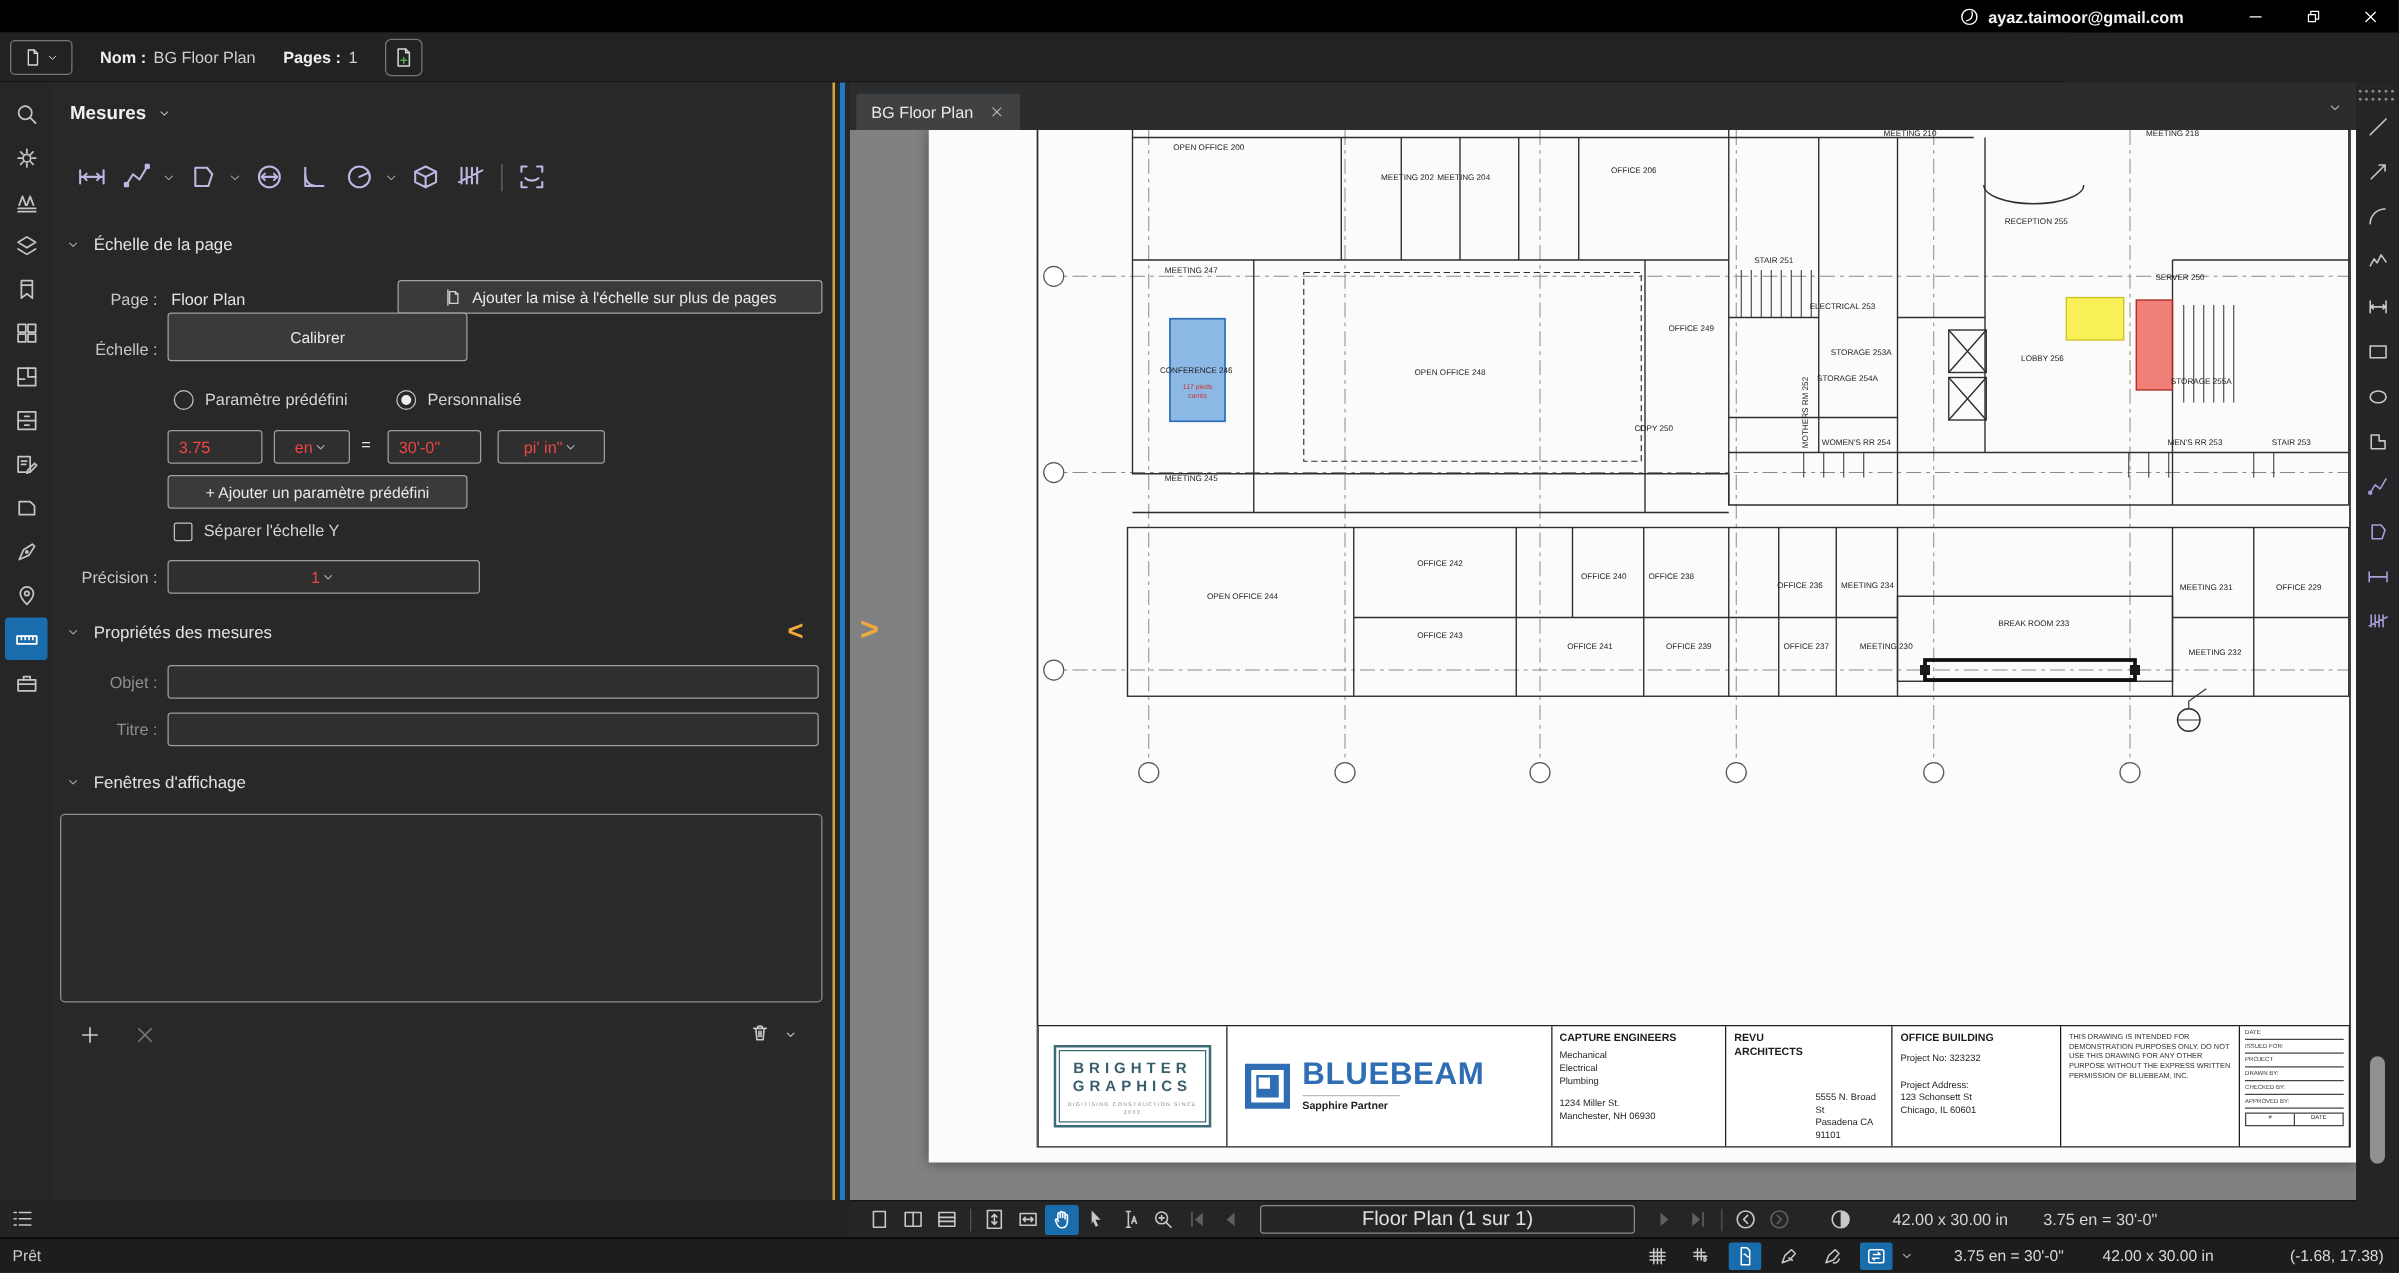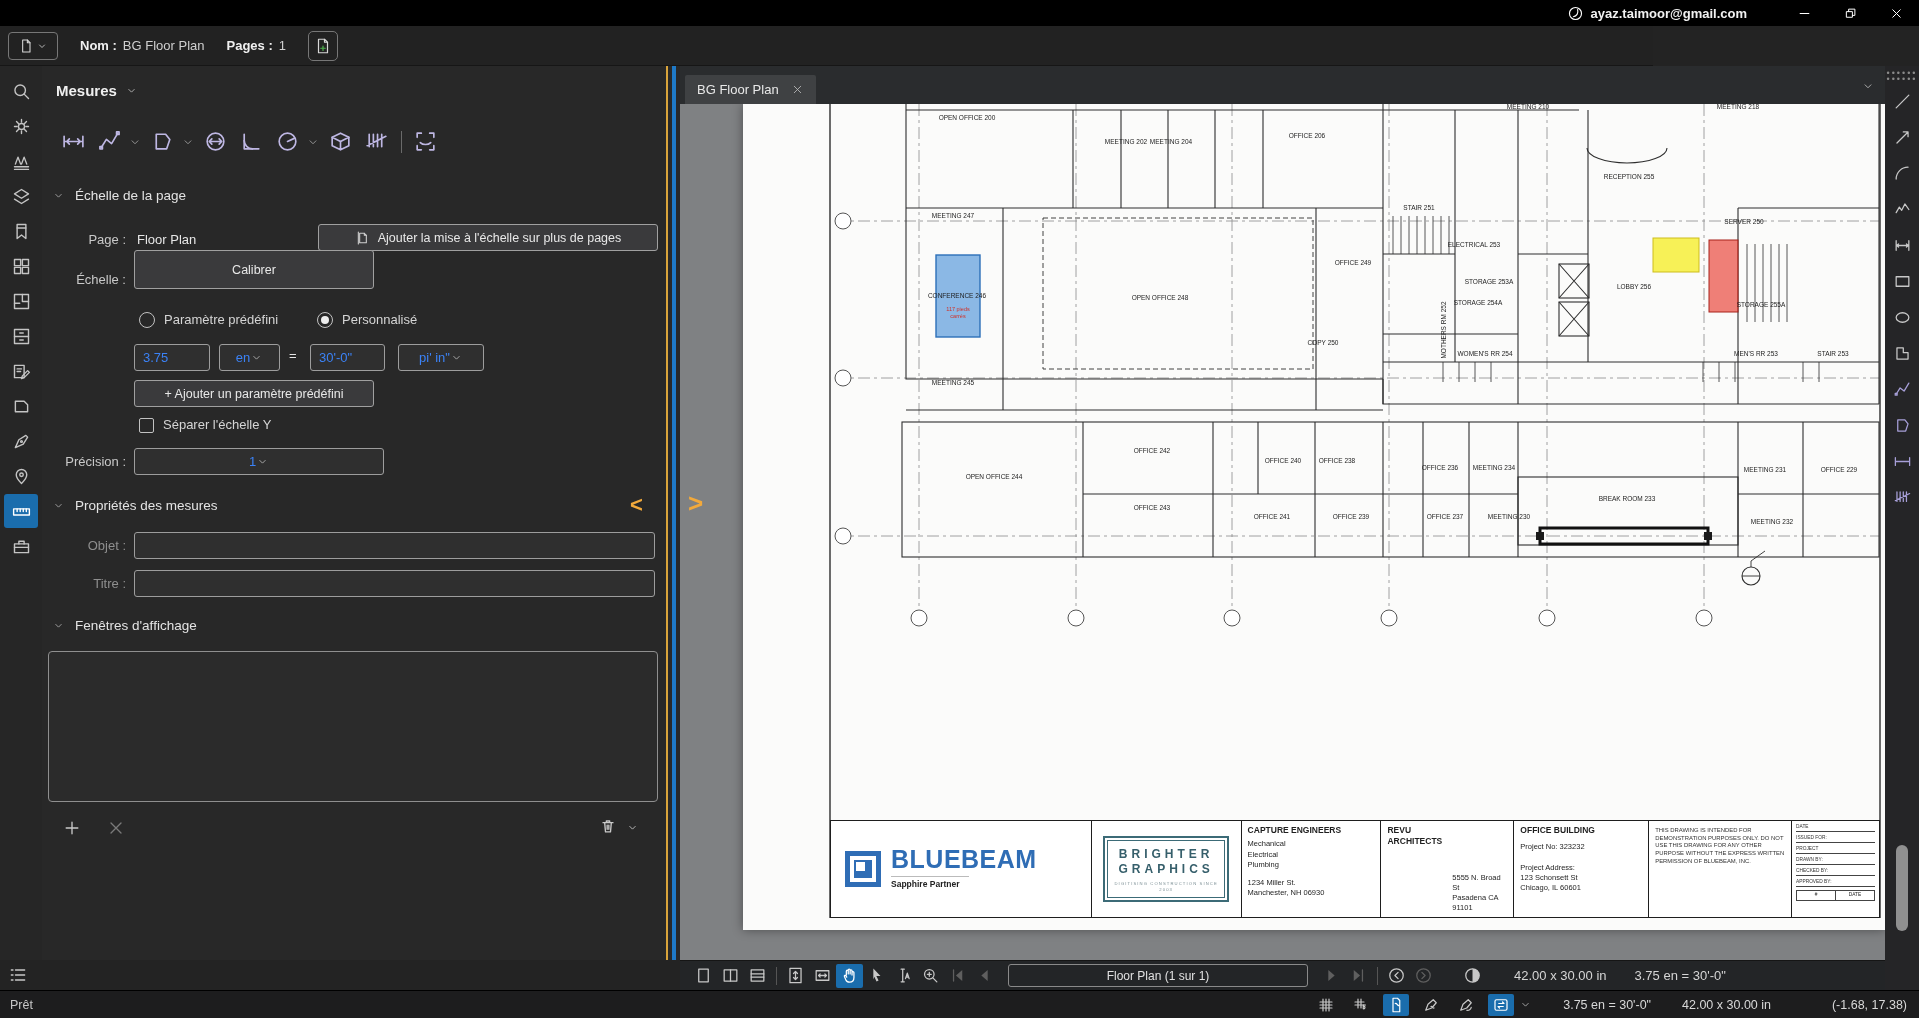--- a/index.html
+++ b/index.html
@@ -52,21 +52,21 @@
   .mtools .dd{width:14px;height:14px;color:#9a9a9a;margin:0 7px 0 -4px}
   .mtools .vsep{width:1px;height:22px;background:#6a6a6a;margin:0 10px 0 2px}
   .sechdr{position:absolute;display:flex;align-items:center;gap:10px;color:#e3e3e3;font-size:13.5px}
   .sechdr .icon{width:13px;height:13px;color:#aaa}
   .flabel{position:absolute;width:84px;text-align:right;color:#c9c9c9}
   .flabel.dim{color:#8f8f8f}
   .fvalue{position:absolute;color:#e6e6e6}
   .btn{position:absolute;border:1px solid #a0a0a0;border-radius:3px;background:#3a3a3c;color:#e8e8e8;
     display:flex;align-items:center;justify-content:center;font-size:12.5px;gap:7px}
   .btn .icon{width:16px;height:16px;color:#d0d0d0}
-  .input{position:absolute;border:1px solid #9d9d9d;border-radius:3px;background:#2f2f2f;color:#3b82f6;
+  .input{position:absolute;border:1px solid #9d9d9d;border-radius:3px;background:#2f2f2f;color:#ef4444;
     display:flex;align-items:center;padding:12px 8px;font-size:13px}
   .input.select{justify-content:center}
   .input .icon{width:13px;height:13px;color:#b5b5b5}
   .radio{position:absolute;width:16px;height:16px;border:1px solid #c2c2c2;border-radius:50%}
   .radio.sel::after{content:"";position:absolute;left:3px;top:3px;width:8px;height:8px;border-radius:50%;background:#eee}
   .check{position:absolute;width:15px;height:15px;border:1px solid #c2c2c2;border-radius:2px}
   .listbox{position:absolute;left:6px;top:585px;width:610px;height:151px;border:1px solid #8f8f8f;
     border-radius:4px;background:#2b2b2b}
   .pbtn{position:absolute;width:20px;height:20px;color:#c9c9c9}
   .pbtn.dis{color:#7a7a7a}
@@ -120,21 +120,21 @@
   
   .navbar{position:absolute;left:0;bottom:0;width:100%;height:30px;background:#232527;
     display:flex;align-items:center;padding-left:10px;border-top:1px solid #151515}
   .navbar .nicon{width:27px;height:24px;display:flex;align-items:center;justify-content:center;
     color:#c8c8c8;border-radius:2px;flex:none}
   .navbar .nicon .icon{width:19px;height:19px}
   .navbar .nicon.dis{color:#5f5f5f}
   .navbar .nicon.active{background:#1a6dad;color:#fff}
   .navbar .nsep{width:1px;height:18px;background:#555;margin:0 5px;flex:none}
   .pagefield{width:300px;height:23px;border:1px solid #8a8a8a;border-radius:3px;margin:0 10px;
-    display:flex;align-items:center;justify-content:center;font-size:12px;color:#e0e0e0;flex:none}
+    display:flex;align-items:center;justify-content:center;font-size:16px;color:#e0e0e0;flex:none}
   .navtext{font-size:13px;color:#d5d5d5;margin-left:28px;white-space:nowrap}
 
   
   .rightstrip{position:absolute;left:1885px;top:66px;width:34px;height:924px;background:#252527;
     display:flex;flex-direction:column;align-items:center;padding-top:4px}
   .rightstrip .slot{width:26px;height:26px;margin-bottom:10px;color:#c8c8c8;
     display:flex;align-items:center;justify-content:center}
   .rightstrip .slot .icon{width:19px;height:19px}
   .rightstrip .slot.pv{color:#a79fd8}
   .rightstrip .dots{color:#8a8a8a;font-size:9px;letter-spacing:2px;line-height:6px;margin-bottom:6px}
@@ -652,35 +652,35 @@
               <text x="766" y="415">MEETING 230</text>
               <text x="884" y="397">BREAK ROOM 233</text>
               <text x="1022" y="368">MEETING 231</text>
               <text x="1029" y="420">MEETING 232</text>
               <text x="1096" y="368">OFFICE 229</text>
             </g>
         </svg>
 
         
         <div class="titleblock">
-          <div class="tb-cell tb-bluebeam">
-            <div class="bb-logo"></div>
-            <div>
-              <div class="bb-name">BLUEBEAM</div>
-              <div class="bb-sub">Sapphire Partner</div>
-            </div>
-          </div>
           <div class="tb-cell tb-brighter">
             <div class="bg-box">
                 <div class="in">
               <div class="bg-name"><span>BRIGHTER</span><br>
               <span>GRAPHICS</span></div>
               <div class="bg-tag">DIGITISING CONSTRUCTION SINCE 2003</div>
             </div>
               </div>
+          </div>
+          <div class="tb-cell tb-bluebeam">
+            <div class="bb-logo"></div>
+            <div>
+              <div class="bb-name">BLUEBEAM</div>
+              <div class="bb-sub">Sapphire Partner</div>
+            </div>
           </div>
           <div class="tb-cell tb-capture">
             <div class="tb-h">CAPTURE ENGINEERS</div>
             <div>
                 <div>Mechanical</div>
                 <div>Electrical</div>
                 <div>Plumbing</div>
               </div>
             <div class="tb-gap"></div>
             <div>

